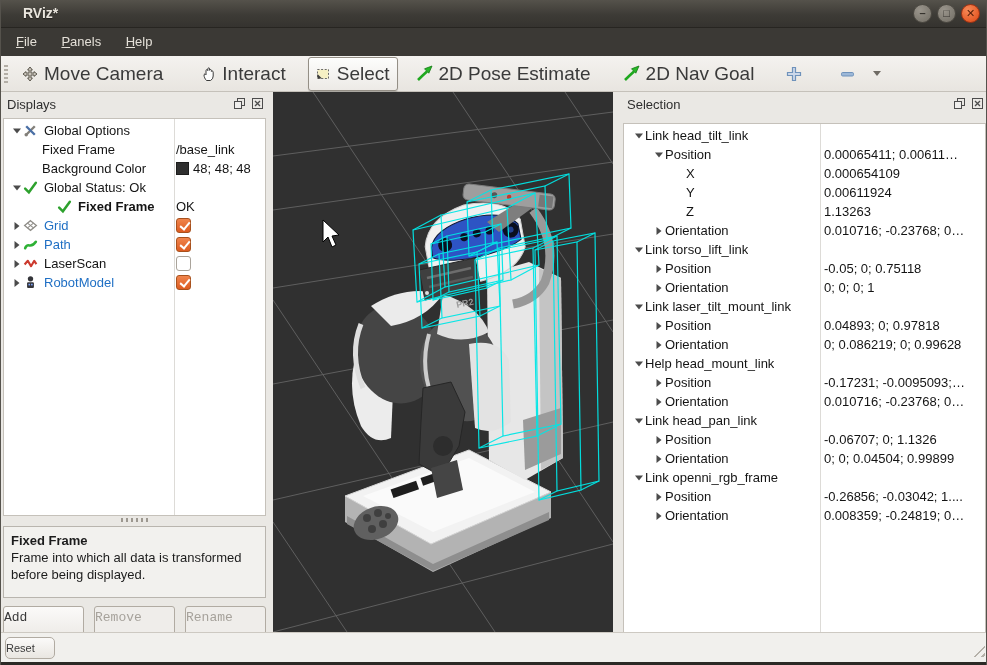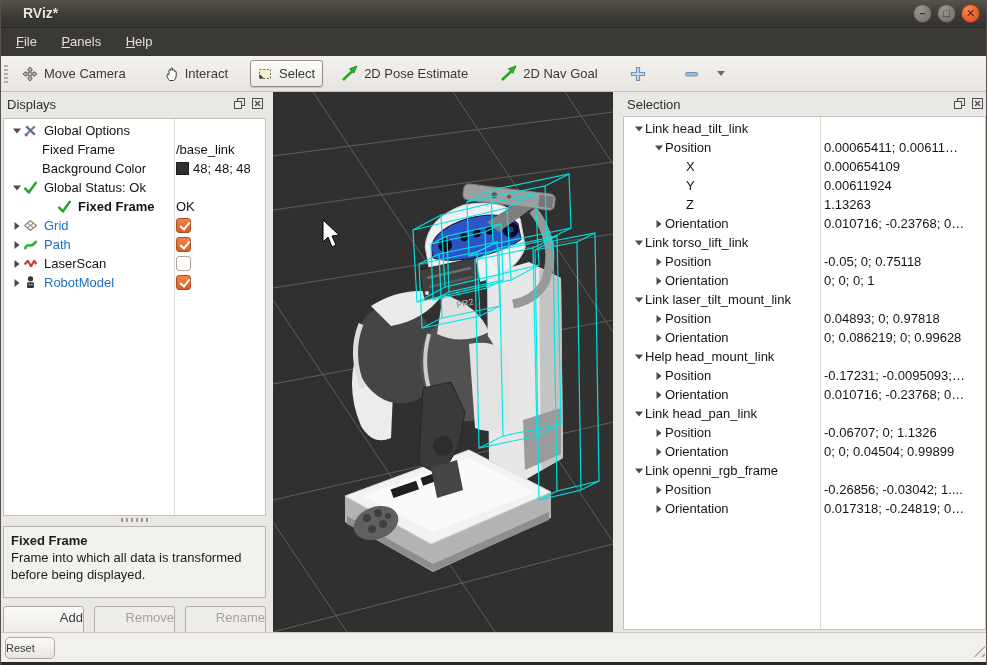--- a/index.html
+++ b/index.html
@@ -21,21 +21,21 @@
 
   
   .menubar { position:absolute; top:28px; left:0; width:100%; height:28px; background:#3b3935; }
   .menu-item { display:inline-block; padding:0 10px; line-height:28px; font-size:13px; color:#e4e0d8; cursor:default; }
   .menu-item::first-letter { text-decoration:underline; }
   .menubar .menu-item:first-child { margin-left:5px; }
 
   
   .toolbar { position:absolute; top:56px; left:0; width:100%; height:36px;
     background:linear-gradient(#f4f2ef,#e8e5e0); border-bottom:1px solid #c5c1ba;
-    display:flex; align-items:center; font-size:13px; color:#3a3a3a; }
+    display:flex; align-items:center; font-size:19px; color:#3a3a3a; }
   .tb-handle { width:4px; height:18px; margin-left:3px;
     background:repeating-linear-gradient(to bottom,#b3aea6 0 2px,transparent 2px 4px); }
   .tb-btn { display:flex; align-items:center; gap:6px; padding:5px 7px; border:1px solid transparent; border-radius:3px; }
   .tb-btn svg { display:block; }
   .tb-btn.active { background:linear-gradient(#fdfdfc,#edeae6); border-color:#948f86;
     box-shadow:inset 0 1px 0 #fff,0 1px 1px rgba(0,0,0,.15); }
   .tb-move { margin-left:6px; } .tb-interact { margin-left:22px; } .tb-select { margin-left:14px; }
   .tb-pose { margin-left:10px; } .tb-nav { margin-left:16px;text-align:right; }
   .tb-plus { margin-left:16px; } .tb-minus { margin-left:22px; }
   .tb-dd { margin-left:2px; }
@@ -86,31 +86,31 @@
 
   
   .displays { left:0; width:267px; }
   .displays .tree { top:26px; height:398px; }
   .splitter-dots { position:absolute; top:426px; left:120px; width:28px; height:4px;
     background:repeating-linear-gradient(to right,#9d9890 0 2px,transparent 2px 5px); }
   .descbox { position:absolute; top:434px; left:2px; width:263px; height:72px;
     background:#f2f1ee; border:1px solid #b9b5ae; padding:5px 7px; font-size:13px; color:#1c1c1c; line-height:17px; }
   .descbox b { display:block; }
   .btnrow { position:absolute; top:514px; left:2px; width:263px; height:24px; display:flex; gap:10px; }
-  .pbtn { flex:1; height:40px; font-size:13px; color:#3a3a3a; text-align:right; line-height:22px;
-    background:linear-gradient(#fbfaf9,#e9e6e1); border:1px solid #b1aba2; border-radius:3px; }
+  .pbtn { flex:1; height:40px; font-size:13px; color:#3a3a3a; text-align:left; line-height:22px;
+    background:linear-gradient(#fbfaf9,#e9e6e1); border:1px solid #b1aba2; border-radius:3px;font-family:Liberation Mono, monospace; }
   .pbtn.disabled { color:#a6a29b; background:#efedea; }
 
   
   .viewport { position:absolute; left:272px; top:0; width:340px; height:540px; background:#303030; }
   .viewport svg { display:block; }
 
   
   .selection { left:620px; width:367px; }
-  .selection .tree { top:24px; height:514px; }
+  .selection .tree { top:31px; height:514px; }
 
   
   .statusbar { position:absolute; top:632px; left:0; width:987px; height:30px;
     background:#f1f0ed; border-top:1px solid #cdc9c2; }
   .reset-btn { position:absolute; left:4px; top:4px; width:50px; height:22px; font-size:11px; color:#3a3a3a;
     line-height:20px; background:linear-gradient(#fbfaf9,#e9e6e1);
     border:1px solid #b1aba2; border-radius:5px; }
   .grip { position:absolute; right:3px; bottom:5px; width:13px; height:13px;
     background:repeating-linear-gradient(135deg,#b5b1a9 0 2px,transparent 2px 5px); clip-path:polygon(100% 0,100% 100%,0 100%); }
   .window-edge { position:absolute; top:662px; left:0; width:987px; height:3px; background:#2b2925; }
@@ -698,21 +698,21 @@
             <span class="lbl">Position</span>
             <span class="vcell">
               <span class="vtext">-0.26856; -0.03042; 1....</span>
             </span>
           </div>
 
           <div class="trow noicon lvl1 arr-right">
             <span class="arrow"></span>
             <span class="lbl">Orientation</span>
             <span class="vcell">
-              <span class="vtext">0.017318; -0.24819; 0…</span>
+              <span class="vtext">0.008359; -0.24819; 0…</span>
             </span>
           </div>
         </div>
     </div>
   </div>
 
   <div class="statusbar">
     <div class="reset-btn">Reset</div>
     <div class="grip"></div>
   </div>

